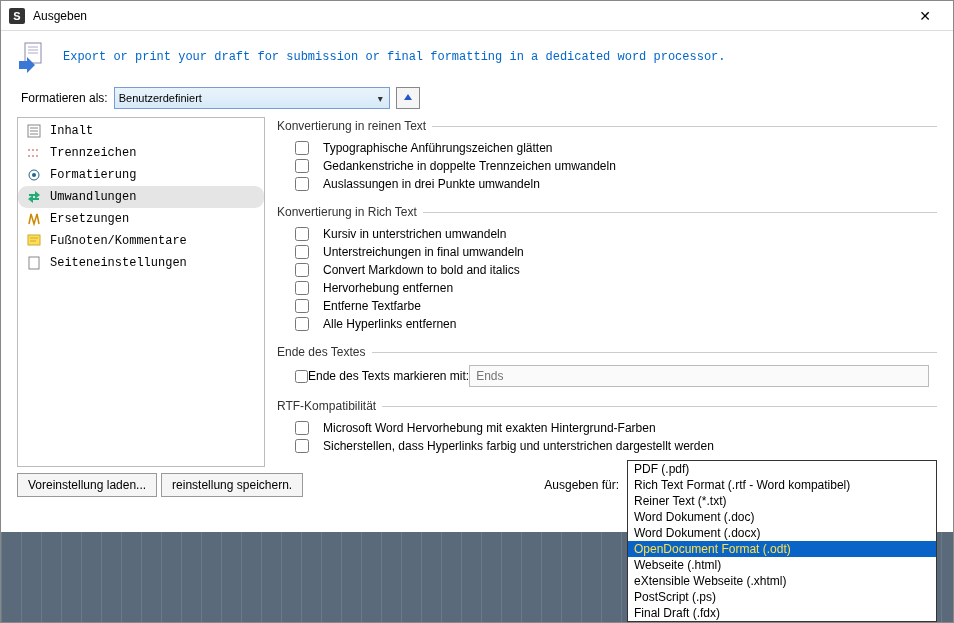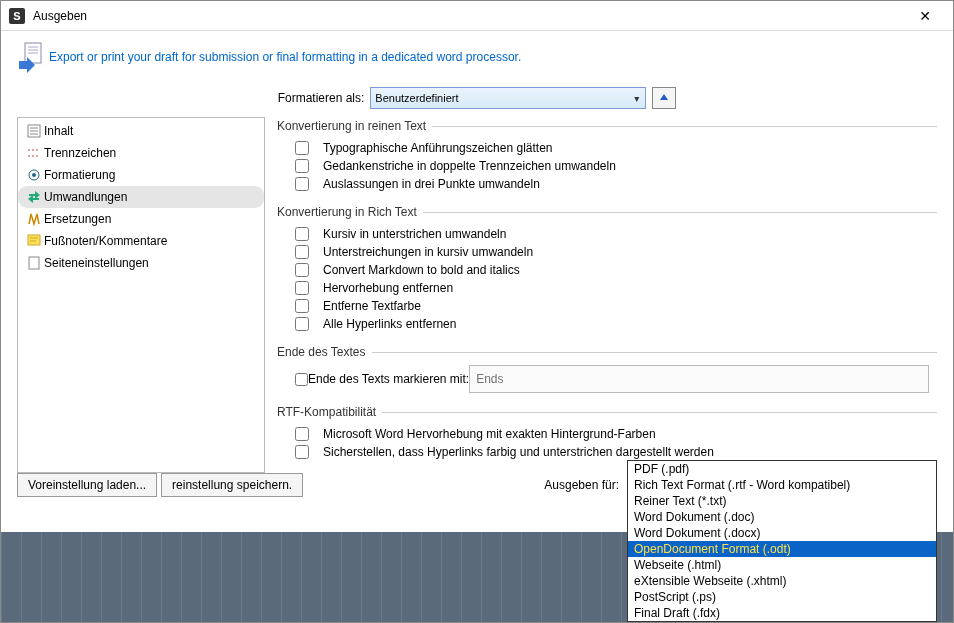--- a/index.html
+++ b/index.html
@@ -2,41 +2,41 @@
 <html><head>
 <meta charset="utf-8">
 <style>
 * { box-sizing: border-box; margin: 0; padding: 0; }
 body { font-family: "Segoe UI", Tahoma, sans-serif; font-size: 12px; background: #f0f0f0; color: #000; }
 .dialog { width: 954px; height: 623px; background: #fff; position: relative; border: 1px solid #888; }
 .titlebar { height: 30px; display: flex; align-items: center; padding: 0 8px; border-bottom: 1px solid #ddd; }
 .titlebar .app-icon { width: 16px; height: 16px; background: #333; margin-right: 8px; display: inline-flex; align-items: center; justify-content: center; color: #fff; font-weight: bold; font-size: 11px; border-radius: 2px; }
 .titlebar .title { flex: 1; font-size: 12px; }
 .titlebar .close { width: 40px; height: 28px; display: flex; align-items: center; justify-content: center; font-size: 14px; cursor: pointer; }
-.header { padding: 10px 16px; display: flex; align-items: center; gap: 0; }
+.header { padding: 10px 16px; display: flex; align-items: center; gap: 14px; font-family: Liberation Mono, monospace; }
 .header .big-icon { width: 32px; height: 32px; }
 .header .desc { color: #06c; font-size: 12px; }
-.format-row { display: flex; align-items: center; justify-content: center; padding: 4px 20px 8px; gap: 6px; }
+.format-row { display: flex; align-items: center; justify-content: flex-start; padding: 4px 20px 8px; gap: 6px; }
 .format-row label { font-size: 12px; }
 .format-select { width: 276px; height: 22px; border: 1px solid #7a9cd4; background: linear-gradient(#eaf3fb,#d6eaf8); font-size: 11px; padding: 0 4px; position: relative; display: flex; align-items: center; }
 .format-select::after { content: "▾"; position: absolute; right: 6px; color: #333; font-size: 10px; }
 .arrow-btn { width: 24px; height: 22px; border: 1px solid #888; background: #f5f5f5; display: flex; align-items: center; justify-content: center; color: #2458c4; font-size: 12px; cursor: pointer; }
 .body { display: flex; padding: 0 16px; gap: 12px; }
 .sidebar { width: 248px; border: 1px solid #bbb; background: #fff; padding: 2px 0; }
-.sidebar .item { display: flex; align-items: center; padding: 3px 8px; gap: 2px; cursor: pointer; }
+.sidebar .item { display: flex; align-items: center; padding: 3px 8px; gap: 8px; cursor: pointer; font-family: Liberation Mono, monospace; }
 .sidebar .item.selected { background: #e5e5e5; border-radius: 9px; }
 .sidebar .icon { width: 16px; height: 16px; flex-shrink: 0; display: inline-flex; align-items: center; justify-content: center; }
 .content { flex: 1; padding-top: 2px; }
 fieldset { border: 1px solid #ccc; border-left: none; border-right: none; border-bottom: none; margin-bottom: 10px; padding: 6px 0 2px; }
 legend { font-size: 12px; color: #333; padding-right: 6px; }
 .chk { display: flex; align-items: center; gap: 14px; padding: 2px 0 2px 18px; }
 .chk input { width: 14px; height: 14px; }
 .chk label { font-size: 12px; }
 .end-row { display: flex; align-items: center; gap: 0; padding-left: 18px; }
-.end-row input[type=text] { flex: 1; height: 28px; border: 1px solid #bbb; padding: 0 6px; font-size: 12px; color: #888; background: #fafafa; margin-right: 8px; }
+.end-row input[type=text] { flex: 1; height: 22px; border: 1px solid #bbb; padding: 0 6px; font-size: 12px; color: #888; background: #fafafa; margin-right: 8px; }
 .footer { position: absolute; bottom: 125px; left: 16px; right: 16px; display: flex; align-items: center; }
 .footer .btn { height: 24px; border: 1px solid #999; background: #f5f5f5; padding: 0 10px; font-size: 12px; cursor: pointer; margin-right: 4px; }
 .footer .spacer { flex: 1; }
 .out-row { display: flex; align-items: center; gap: 8px; }
 .out-select { width: 310px; height: 22px; border: 1px solid #7a9cd4; background: linear-gradient(#eaf3fb,#d6eaf8); font-size: 12px; padding: 0 4px; position: relative; display: flex; align-items: center; }
 .out-select::after { content: "▾"; position: absolute; right: 6px; color: #333; font-size: 10px; }
 .dropdown { position: absolute; bottom: 0; right: 16px; width: 310px; border: 1px solid #333; background: #fff; z-index: 10; }
 .dropdown .opt { padding: 1px 6px; font-size: 12px; cursor: pointer; }
 .dropdown .opt.highlight { background: #0a64c8; color: #fde047; }
 .bg-strip { position: absolute; left: 0; right: 0; bottom: 0; height: 90px; background: repeating-linear-gradient(90deg,#6a7a8a 0,#6a7a8a 1px,#5a6a7a 1px,#5a6a7a 20px); z-index: 0; }
@@ -166,21 +166,21 @@
       </fieldset>
       <fieldset>
         <legend>Konvertierung in Rich Text</legend>
         <div id="richtext-items">
             <div class="chk">
               <input type="checkbox" style="">
               <label>Kursiv in unterstrichen umwandeln</label>
             </div>
             <div class="chk">
               <input type="checkbox" style="">
-              <label>Unterstreichungen in kursiv umwandeln</label>
+              <label>Unterstreichungen in final umwandeln</label>
             </div>
             <div class="chk">
               <input type="checkbox" style="">
               <label>Convert Markdown to bold and italics</label>
             </div>
             <div class="chk">
               <input type="checkbox" style="">
               <label>Hervorhebung entfernen</label>
             </div>
             <div class="chk">

